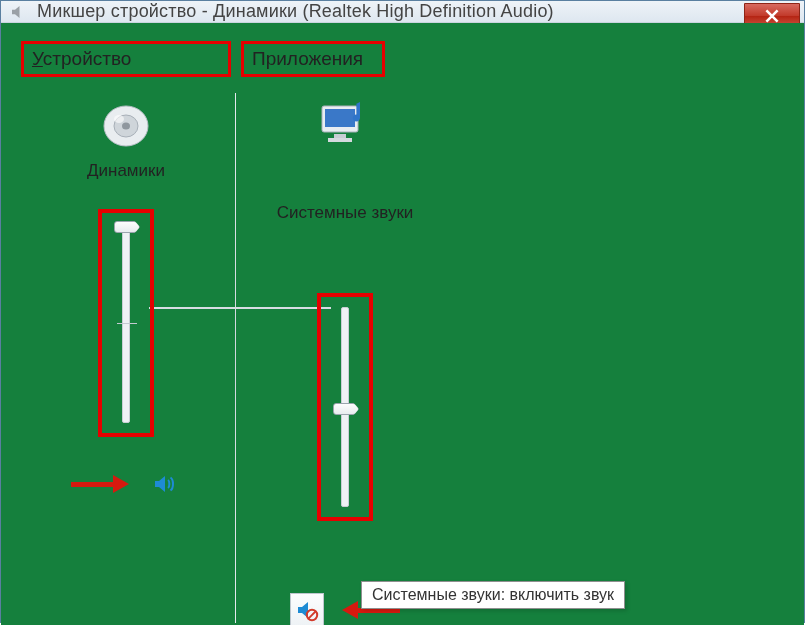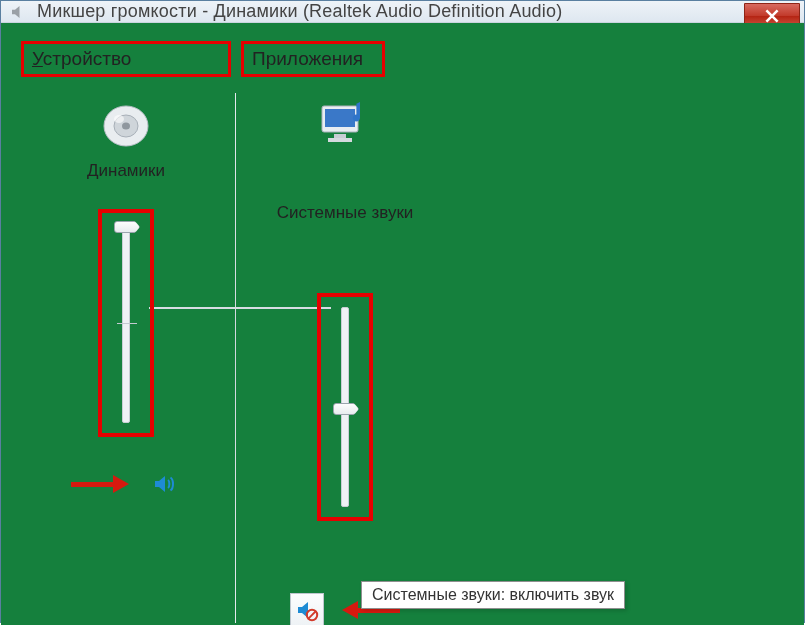--- a/index.html
+++ b/index.html
@@ -194,21 +194,21 @@
 <body>
 
 <div class="window">
 
   <div class="titlebar">
     <span class="title-icon">
       <svg width="18" height="18" viewBox="0 0 24 24">
           <path fill="#9aa0a6" d="M4 9v6h4l6 5V4L8 9H4z"></path>
         </svg>
     </span>
-    <span class="title-text">Микшер громкости - Динамики (Realtek Audio Definition Audio)</span>
+    <span class="title-text">Микшер стройство - Динамики (Realtek High Definition Audio)</span>
     <div class="close-btn">
       <span>
         <svg width="14" height="14" viewBox="0 0 10 10">
             <path stroke="#fff" stroke-width="1.8" d="M1 1l8 8M9 1l-8 8"></path>
           </svg>
       </span>
     </div>
   </div>
 
   <div class="client">

